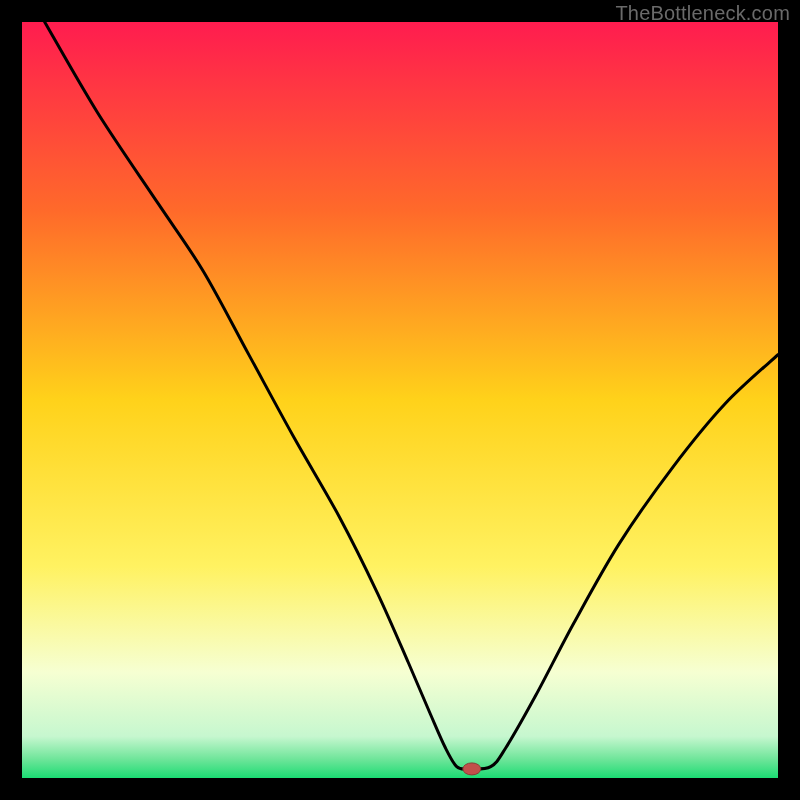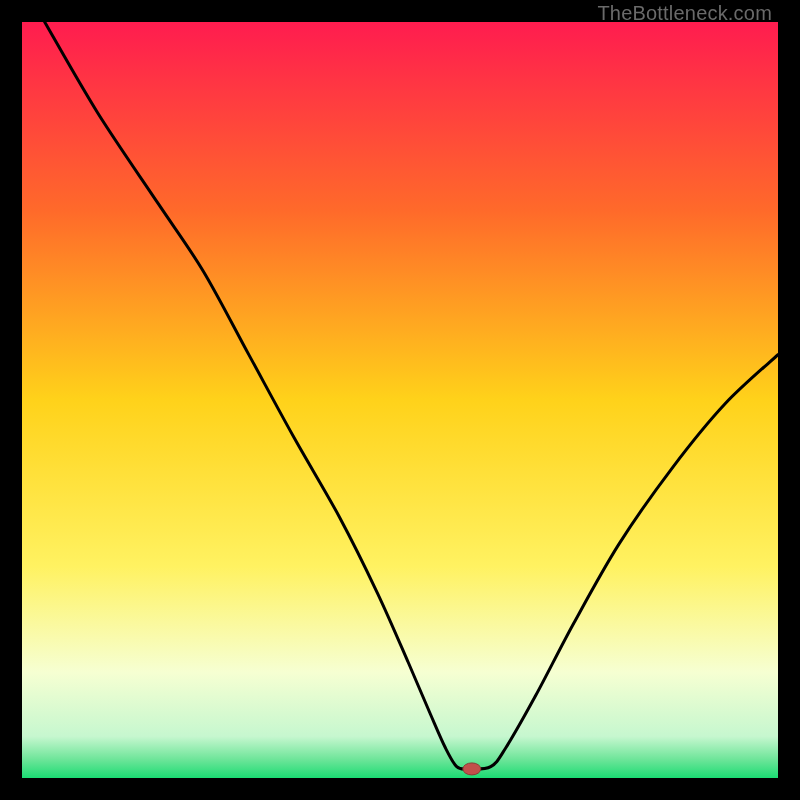--- a/index.html
+++ b/index.html
@@ -13,21 +13,21 @@
   }
   .frame {
     position: relative;
     width: 800px;
     height: 800px;
     background: #000;
   }
   .watermark {
     position: absolute;
     top: 2px;
-    right: 28px;
+    right: 10px;
     color: #6a6a6a;
     font-size: 20px;
     font-weight: 500;
     letter-spacing: 0.2px;
     z-index: 10;
   }
   .plot-area {
     position: absolute;
     left: 22px;
     top: 22px;

